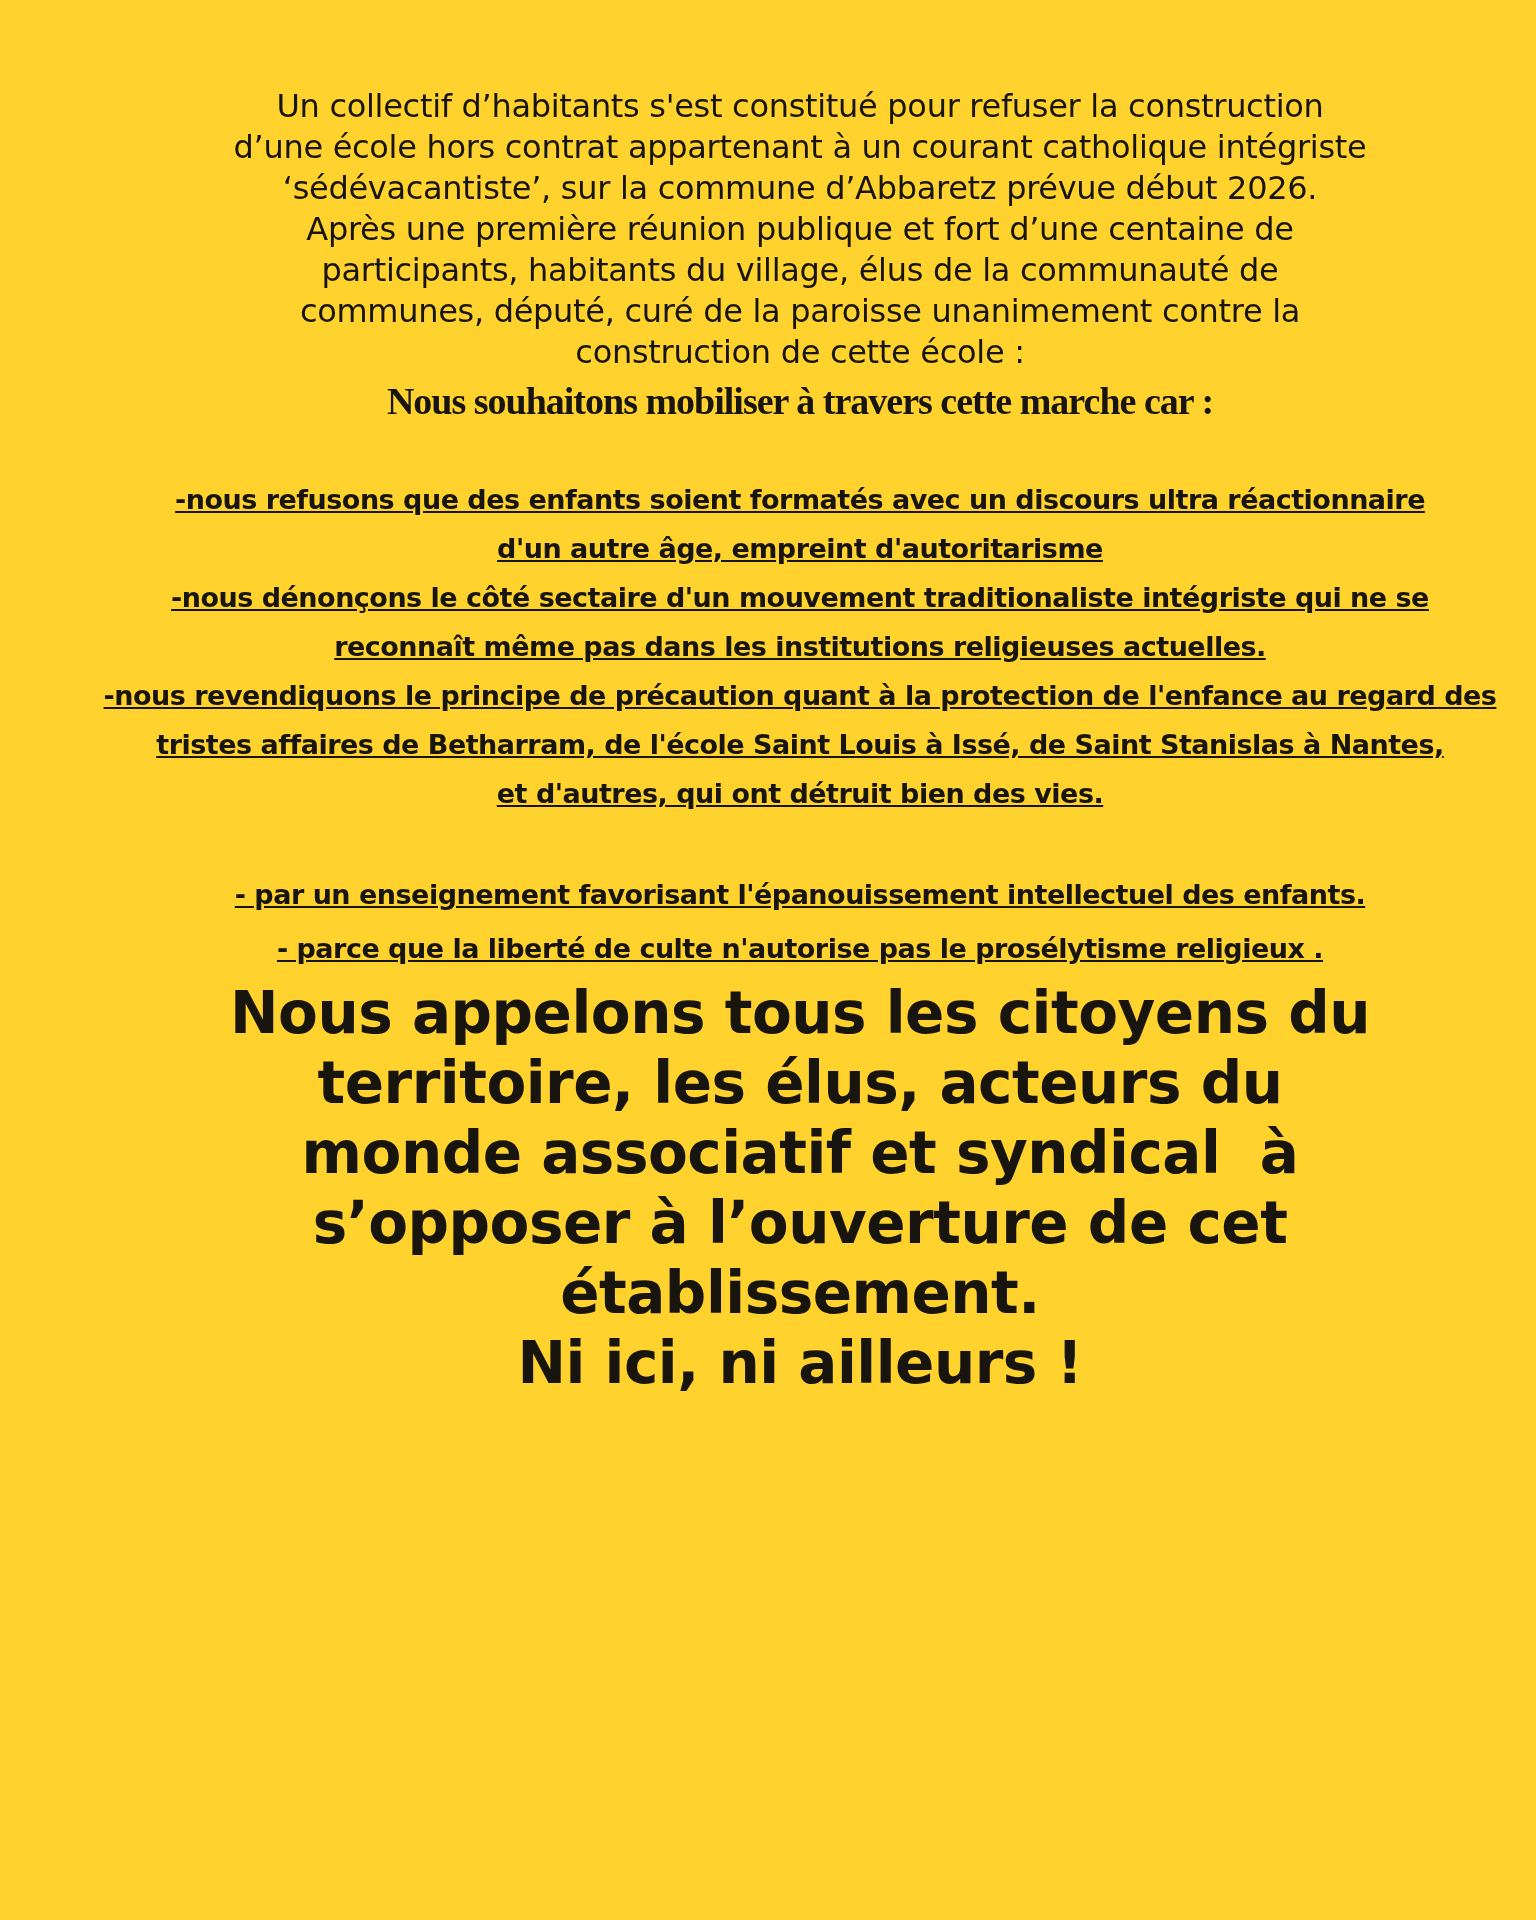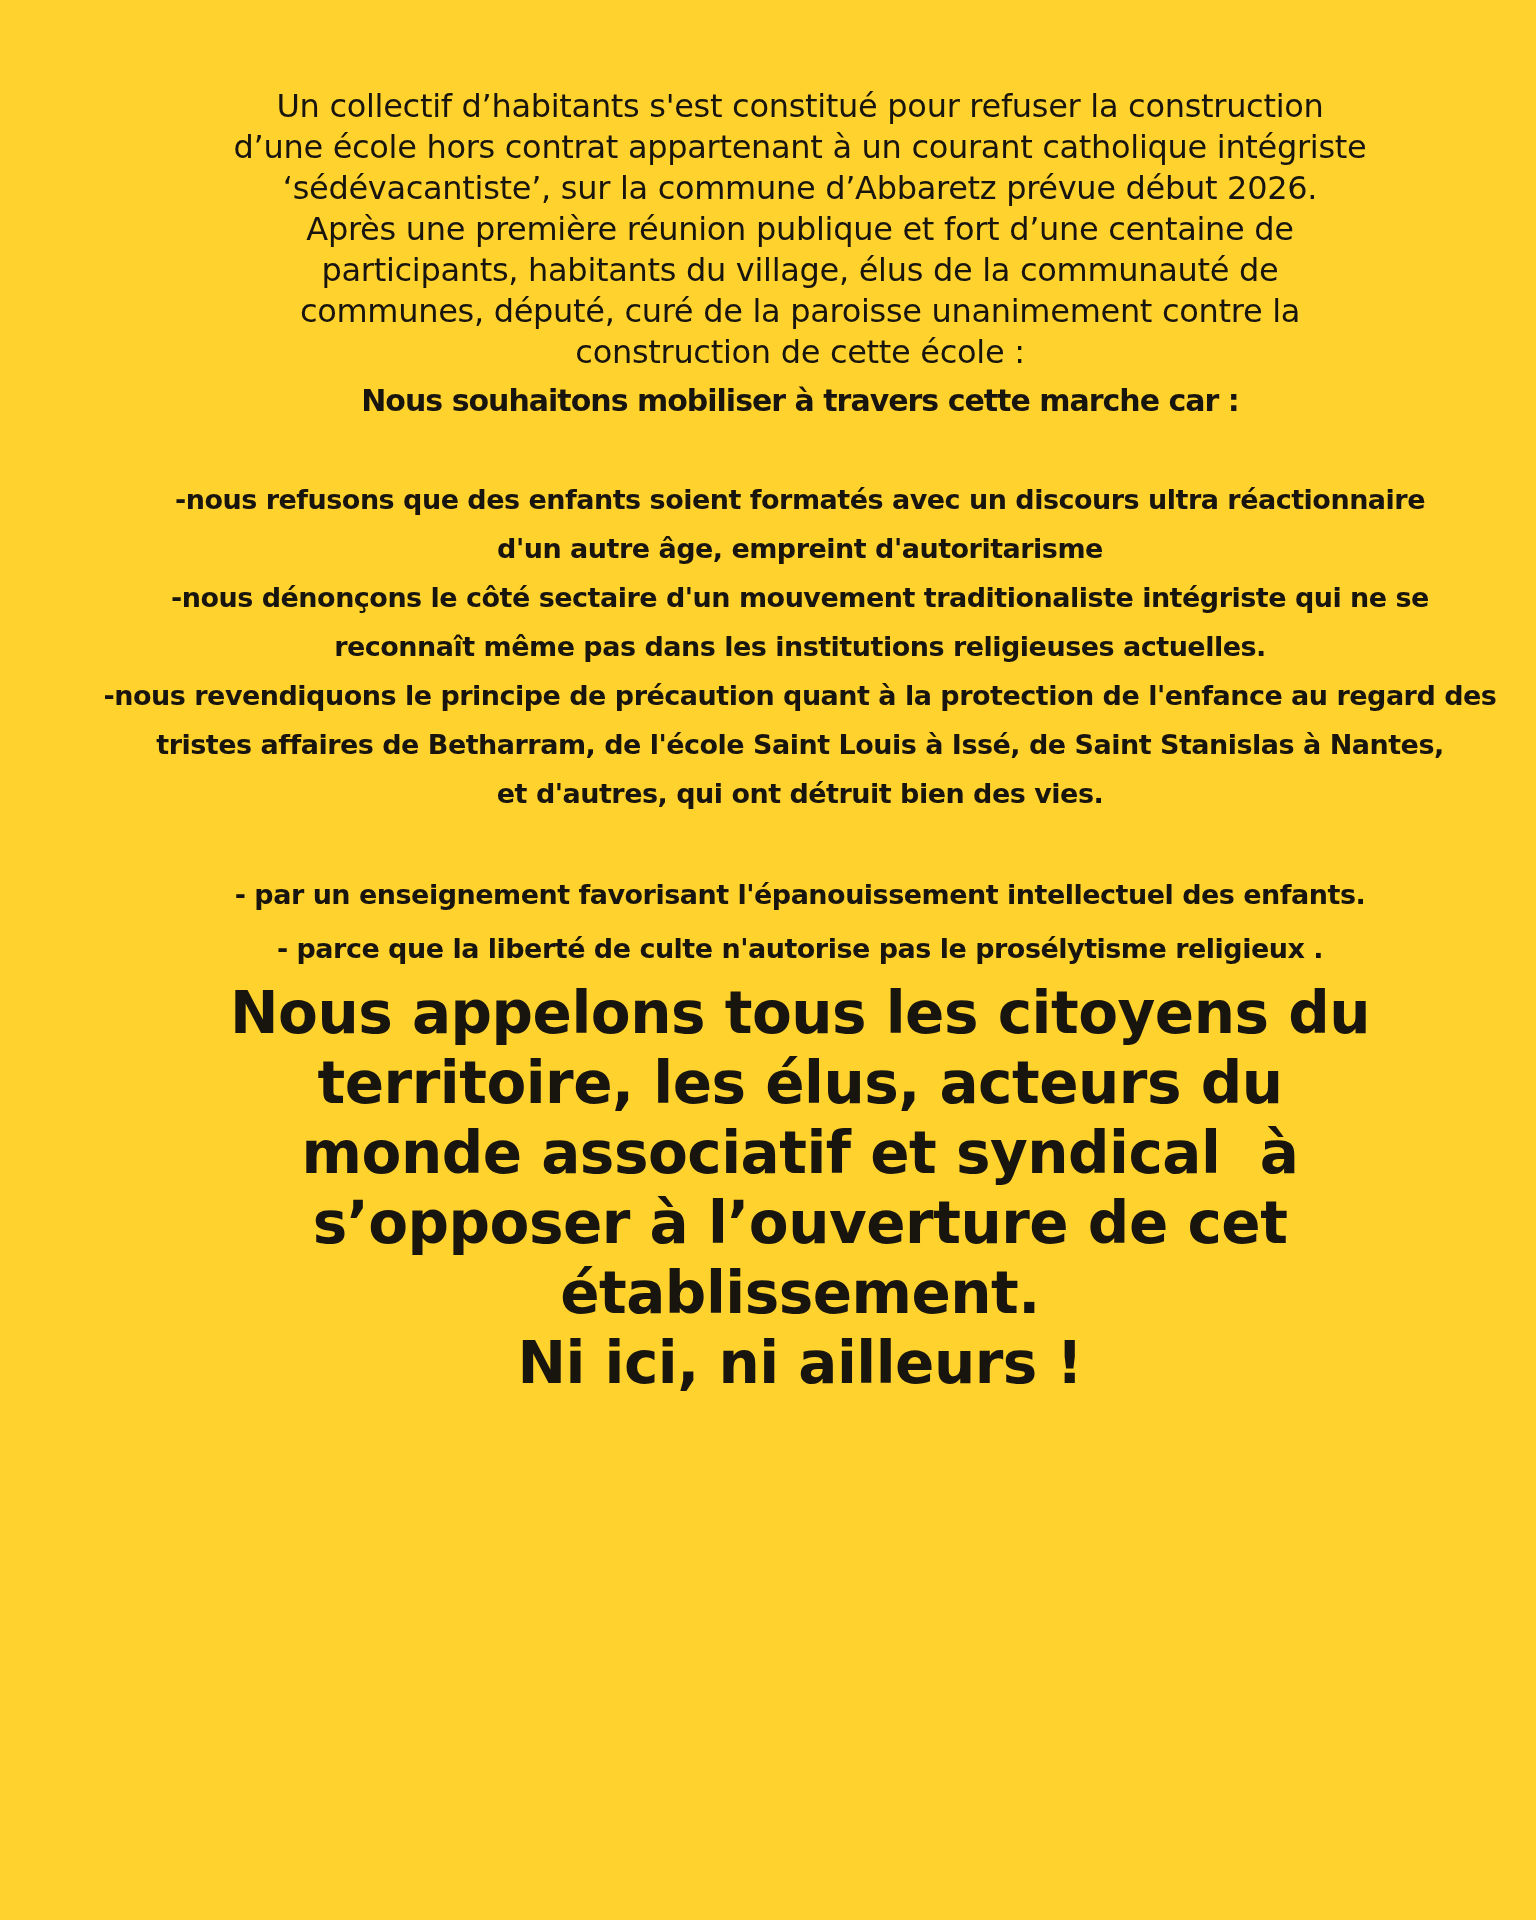--- a/index.html
+++ b/index.html
@@ -25,33 +25,35 @@
     text-align: center;
   }
   .inner p, .inner h1 { margin: 0; white-space: pre-wrap; text-align: center; }
 
   .intro {
     font-size: 32px;
     line-height: 41px;
     letter-spacing: -0.3px;
   }
   .heading {
-    font-size: 30px;
+    font-size: 38px;
     line-height: 56px;
     font-weight: 700;
     letter-spacing: -1px;
+    font-family: Liberation Serif, serif;
   }
   .heading-marche { margin-top: 58px; }
   .heading-progressisme { margin-top: 45px; }
 
   .bullet {
     font-size: 27px;
     font-weight: 700;
     line-height: 49px;
     letter-spacing: -0.5px;
+    text-decoration: underline;
   }
   .bullets-marche { margin-top: 46px; }
   .bullet-spaced { margin-top: 32px; }
 
   .bullets-progressisme { margin-top: 52px; }
   .bullets-progressisme .bullet { line-height: 50px; margin-bottom: 4px; }
 
   .appel {
     margin-top: 70px;
     font-size: 58px;

